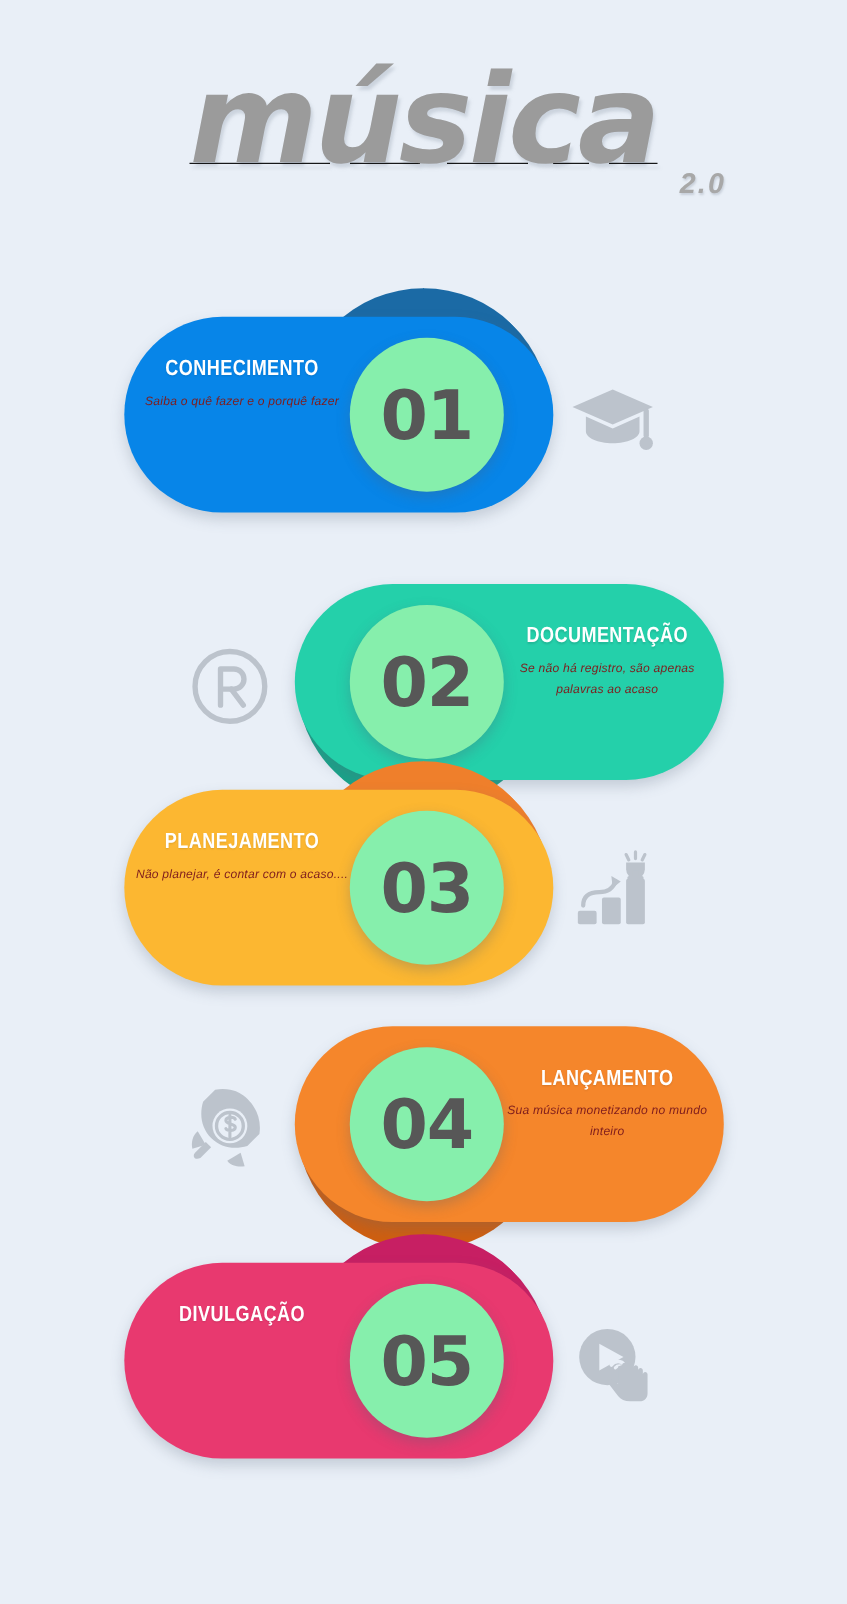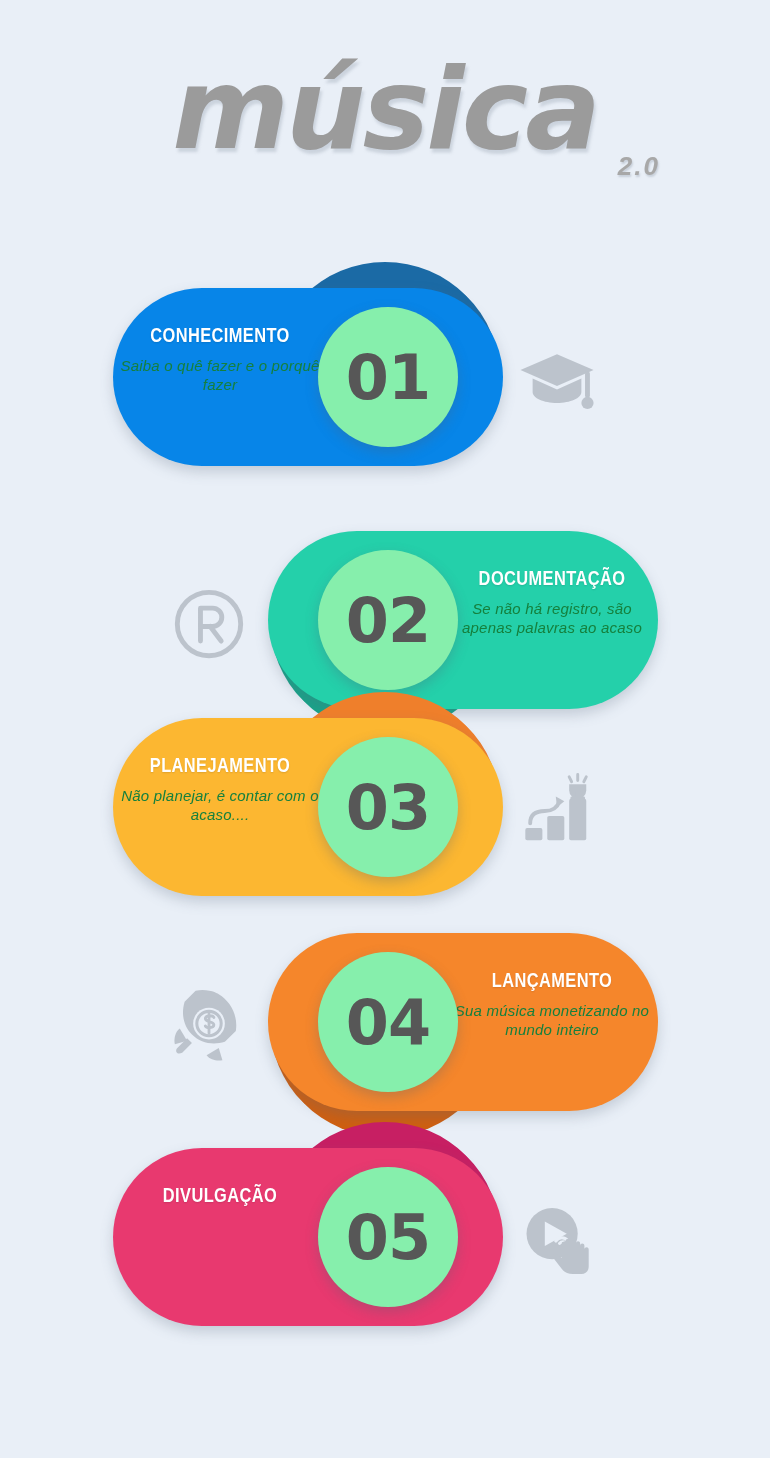--- a/index.html
+++ b/index.html
@@ -12,21 +12,21 @@
   #page { position:relative; width:770px; height:1458px; background:#e9eff7; }
 
   
   #header { position:absolute; left:0; top:48px; width:770px; text-align:center; }
   #kicker {
     font-size:19px; font-weight:bold; font-style:italic;
     letter-spacing:2.6px; color:#9a9a9a;
     text-shadow:1px 2px 2px rgba(140,150,165,.35);
     font-family:"Liberation Sans", sans-serif;
   }
-  #wordmark-wrap { position:relative; height:120px; margin-top:6px; }
+  #wordmark-wrap { position:relative; height:120px; margin-top:6px;text-decoration:underline; }
   #wordmark {
     font-size:112px; font-weight:bold; font-style:italic;
     color:#9b9b9b; letter-spacing:-3px; line-height:110px;
     text-shadow:2px 4px 3px rgba(150,160,175,.35);
     font-family:"DejaVu Sans", sans-serif;
   }
   #version {
     position:absolute; right:110px; bottom:-8px;
     font-size:26px; font-weight:bold; font-style:italic;
     letter-spacing:2px; color:#a8a8a8;
@@ -72,22 +72,22 @@
   .step.left  .txt { left:120px; text-align:center; }
   .step.right .txt { left:452px; text-align:center; }
   .t-title {
     font-size:20px; font-weight:bold; color:#ffffff;
     letter-spacing:.5px; white-space:nowrap;
     font-family:"Liberation Sans Narrow","Liberation Sans", sans-serif;
     transform:scaleX(.82); transform-origin:center;
     text-shadow:0 1px 2px rgba(0,0,0,.12);
   }
   .t-desc {
-    margin-top:9px; font-size:15px; font-style:italic;
-    color:#15803d; line-height:19px; letter-spacing:.2px;
+    margin-top:9px; font-size:11px; font-style:italic;
+    color:#7f1d1d; line-height:19px; letter-spacing:.2px;
   }
 
   
   .side-icon { position:absolute; top:80px; width:78px; height:78px; }
   .step.left  .side-icon { left:518px; }
   .step.right .side-icon { left:170px; }
   .side-icon svg { width:100%; height:100%; display:block; }
 </style>
 </head>
 <body style="background: rgb(233, 239, 247);">

